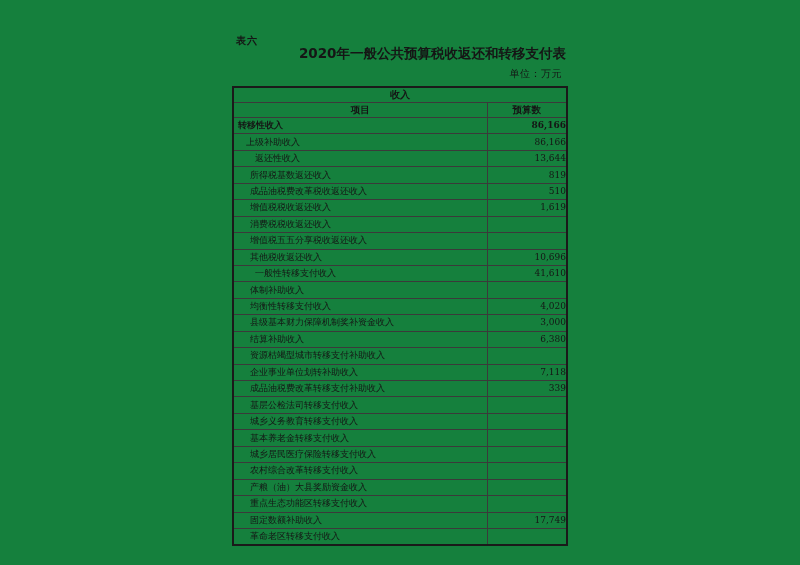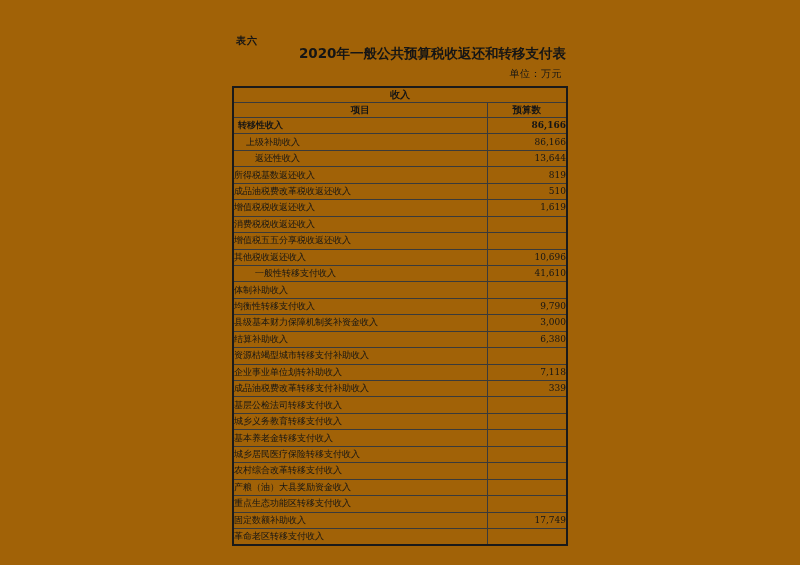--- a/index.html
+++ b/index.html
@@ -6,21 +6,21 @@
     margin: 0;
     padding: 0;
     background: #fcfcfc;
     font-family: "DejaVu Serif", "Liberation Serif", serif;
     color: #151515;
   }
   .page {
     position: relative;
     width: 800px;
     height: 565px;
-    background: #a16207;
+    background: #15803d;
     overflow: hidden;
   }
   .tbl-label {
     position: absolute;
     left: 236px;
     top: 34px;
     font-family: "DejaVu Sans", "Liberation Sans", sans-serif;
     font-weight: 700;
     font-size: 10px;
     letter-spacing: 1px;
@@ -70,21 +70,21 @@
     text-align: center;
     border-bottom: 2px solid #1a1a1a;
   }
   th.col-header {
     height: 14px;
     font-size: 9.5px;
     font-weight: 700;
     text-align: center;
     border-bottom: 2px solid #1a1a1a;
   }
-  tr.data-row td { height: 15.45px; font-size: 9px; }
+  tr.data-row td { height: 15.45px; font-size: 9px; padding-left: 16px; }
   td.c-item { text-align: left; }
   td.c-val  { text-align: right; padding-right: 6px; }
   tr.lvl0 td.c-item { padding-left: 4px; }
   tr.lvl1 td.c-item { padding-left: 12px; }
   tr.lvl2 td.c-item { padding-left: 21px; }
   tr.lvl3 td.c-item { }
   tr.bold td { font-weight: 700; }
 </style>
 </head>
 <body>
@@ -149,21 +149,21 @@
       <tr class="data-row lvl2">
         <td class="c-item">一般性转移支付收入</td>
         <td class="c-val">41,610</td>
       </tr>
       <tr class="data-row lvl3">
         <td class="c-item">体制补助收入</td>
         <td class="c-val"></td>
       </tr>
       <tr class="data-row lvl3">
         <td class="c-item">均衡性转移支付收入</td>
-        <td class="c-val">9,790</td>
+        <td class="c-val">4,020</td>
       </tr>
       <tr class="data-row lvl3">
         <td class="c-item">县级基本财力保障机制奖补资金收入</td>
         <td class="c-val">3,000</td>
       </tr>
       <tr class="data-row lvl3">
         <td class="c-item">结算补助收入</td>
         <td class="c-val">6,380</td>
       </tr>
       <tr class="data-row lvl3">

